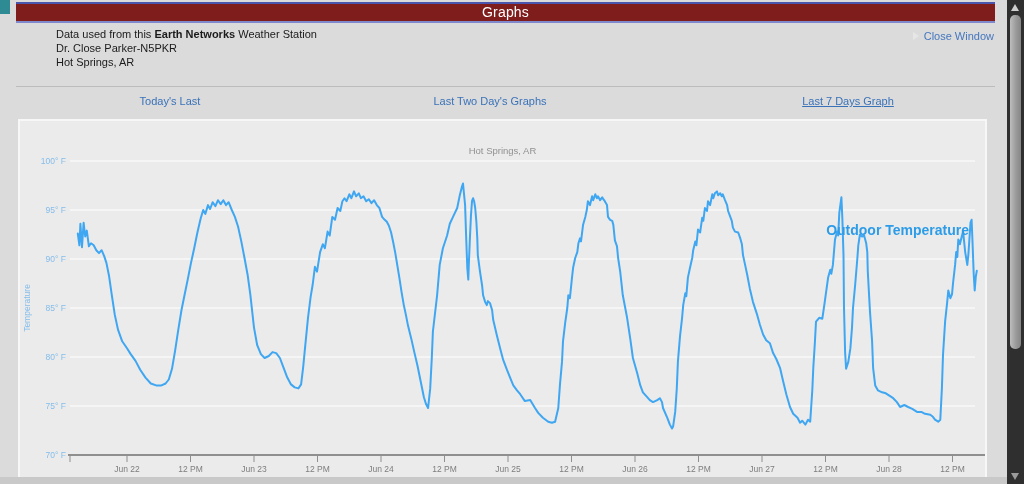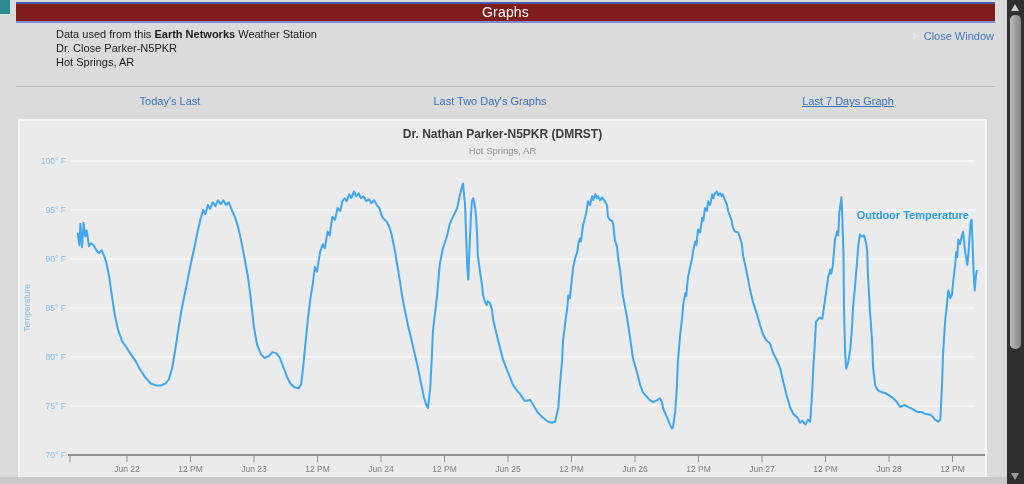--- a/index.html
+++ b/index.html
@@ -23,21 +23,21 @@
   .rule{position:absolute;left:16px;top:86px;width:979px;height:1px;background:#bcbcbc;}
   .tab{position:absolute;top:95px;transform:translateX(-50%);font-size:11px;color:#3a72b9;cursor:pointer;white-space:nowrap;}
   .tab.active{text-decoration:underline;}
   #tab0{left:170px;} #tab1{left:490px;} #tab2{left:820px;margin-left:28px;}
   .panel{
     position:absolute;left:20px;top:121px;width:965px;height:356px;
     background:#ebebeb;box-shadow:0 0 0 2px #f7f7f7;
   }
   .panel-title{position:absolute;left:0;right:0;top:6px;text-align:center;font-size:12px;font-weight:bold;color:#3c3c3c;}
   .panel-subtitle{position:absolute;left:0;right:0;top:24px;text-align:center;font-size:9.5px;color:#919191;}
-  .series-label{position:absolute;right:16px;top:88px;font-size:11px;font-weight:bold;color:#2d9ce8;}
+  .series-label{position:absolute;right:16px;top:101px;font-size:14px;font-weight:bold;color:#2d9ce8;}
   #plot{position:absolute;left:0;top:0;}
   .bottom-strip{position:absolute;left:0;top:477px;width:1024px;height:7px;background:#c9c9c9;}
   .scrollbar{position:absolute;right:0;top:0;width:17px;height:484px;background:#2f2f2f;}
   .sb-btn{position:absolute;left:0;width:17px;height:15px;cursor:pointer;}
   .sb-btn-up{top:0;} .sb-btn-down{bottom:0;}
   .sb-arrow-up{position:absolute;left:4px;top:4px;width:0;height:0;
     border-left:4.5px solid transparent;border-right:4.5px solid transparent;border-bottom:7px solid #cfcfcf;}
   .sb-arrow-down{position:absolute;left:4px;bottom:4px;width:0;height:0;
     border-left:4.5px solid transparent;border-right:4.5px solid transparent;border-top:7px solid #9b9b9b;}
   .sb-thumb{position:absolute;left:3px;top:15px;width:11px;height:334px;border-radius:5px;
@@ -109,21 +109,20 @@
       <text x="46" y="43.0" text-anchor="end" fill="#85bdea" font-size="8.5" font-family="&quot;Liberation Sans&quot;,sans-serif">100° F</text>
       <text x="46" y="92.0" text-anchor="end" fill="#85bdea" font-size="8.5" font-family="&quot;Liberation Sans&quot;,sans-serif">95° F</text>
       <text x="46" y="141.0" text-anchor="end" fill="#85bdea" font-size="8.5" font-family="&quot;Liberation Sans&quot;,sans-serif">90° F</text>
       <text x="46" y="190.0" text-anchor="end" fill="#85bdea" font-size="8.5" font-family="&quot;Liberation Sans&quot;,sans-serif">85° F</text>
       <text x="46" y="239.0" text-anchor="end" fill="#85bdea" font-size="8.5" font-family="&quot;Liberation Sans&quot;,sans-serif">80° F</text>
       <text x="46" y="288.0" text-anchor="end" fill="#85bdea" font-size="8.5" font-family="&quot;Liberation Sans&quot;,sans-serif">75° F</text>
       <text x="46" y="337.0" text-anchor="end" fill="#85bdea" font-size="8.5" font-family="&quot;Liberation Sans&quot;,sans-serif">70° F</text>
       <text x="0" y="0" transform="translate(10,187) rotate(-90)" text-anchor="middle" fill="#85bdea" font-size="8.5" font-family="&quot;Liberation Sans&quot;,sans-serif">Temperature</text>
       <path d="M57.8 112.5L59.4 124.3L60.4 102.7L62.0 126.2L63.6 101.7L65.2 115.5L66.8 109.6L68.9 125.3L71.0 122.3L73.7 124.3L76.3 129.2L79.0 132.1L81.6 129.2L84.2 135.1L86.4 141.9L89.0 154.7L91.7 173.3L94.8 193.9L98.0 208.6L102.2 220.3L107.0 227.2L110.7 233.1L115.5 239.9L120.2 248.7L125.5 256.6L130.8 262.5L136.1 264.4L141.4 264.4L145.6 262.5L148.8 258.5L152.0 247.8L155.2 229.1L158.3 208.6L161.5 189.0L164.7 173.3L167.9 157.6L171.0 141.9L174.2 127.2L177.4 111.5L180.6 97.8L183.2 89.0L185.3 92.9L188.0 84.1L190.1 88.0L192.7 81.2L195.4 85.1L198.0 79.2L200.7 83.1L203.3 79.2L206.0 84.1L208.6 81.2L211.8 89.0L214.9 95.9L218.1 105.7L221.3 120.4L224.5 137.0L227.6 153.7L230.3 173.3L234.0 206.6L237.2 224.2L240.9 233.1L244.6 237.0L248.8 235.0L252.5 231.1L256.2 232.1L259.9 237.0L263.6 246.8L267.3 256.6L271.0 263.4L274.7 266.4L278.4 267.4L281.1 263.4L283.2 245.8L285.3 224.2L288.0 196.8L290.6 176.2L292.7 163.5L294.9 145.8L297.0 150.7L300.1 131.1L302.8 123.3L304.9 127.2L307.6 110.6L309.7 114.5L312.3 95.9L315.0 98.8L317.6 87.0L320.3 90.0L322.4 80.2L324.5 77.2L326.6 80.2L329.3 73.3L331.4 77.2L334.0 70.4L336.1 75.3L338.8 72.3L340.9 77.2L343.5 75.3L346.2 80.2L348.8 78.2L351.5 82.1L354.1 79.2L356.8 84.1L359.4 87.0L362.1 95.9L364.7 98.8L366.8 100.8L368.9 104.7L371.1 111.5L373.2 121.3L375.3 132.1L377.4 144.9L379.5 157.6L381.6 171.3L383.8 184.1L385.9 193.9L388.0 204.6L391.2 217.4L394.3 231.1L397.5 244.8L400.7 260.5L403.9 276.2L406.0 283.0L408.1 287.0L410.2 267.4L411.8 237.0L412.9 210.5L417.1 174.3L419.7 143.9L422.9 127.2L427.1 114.5L429.8 102.7L433.0 95.9L437.2 87.0L439.8 74.3L442.0 65.5L443.0 62.5L445.1 84.1L446.2 117.4L447.3 146.8L448.3 158.6L448.8 143.9L449.9 117.4L451.0 93.9L452.0 80.2L453.1 77.2L454.1 80.2L455.2 87.0L456.3 99.8L457.3 117.4L457.8 134.1L460.0 150.7L462.1 164.5L463.1 174.3L465.2 181.1L466.8 184.1L467.9 180.1L470.0 182.1L472.1 189.0L473.2 198.8L476.9 214.4L480.1 227.2L483.2 238.9L486.9 248.7L490.1 256.6L493.3 264.4L497.0 269.3L500.2 273.2L504.9 280.1L510.2 279.1L515.0 287.0L518.2 291.9L522.9 296.8L528.2 300.7L531.9 301.7L535.1 300.7L538.3 287.0L539.9 264.4L542.0 240.9L543.0 220.3L545.2 201.7L547.3 187.0L548.3 174.3L549.9 177.2L552.0 156.6L553.1 146.8L555.2 137.0L557.3 131.1L558.4 122.3L560.0 117.4L561.0 120.4L563.1 103.7L565.3 95.9L566.8 89.0L567.9 80.2L570.0 84.1L572.1 75.3L573.2 79.2L575.3 73.3L576.9 77.2L578.0 75.3L580.1 79.2L582.2 76.3L583.3 78.2L584.8 80.2L587.0 84.1L588.0 95.9L590.1 98.8L592.2 99.8L593.3 103.7L594.9 119.4L597.0 125.3L598.1 137.0L600.2 150.7L602.8 174.3L607.1 196.8L610.2 217.4L612.9 237.0L617.1 251.7L620.3 264.4L622.9 271.3L627.2 276.2L629.8 279.1L633.0 281.1L637.2 279.1L639.9 277.2L642.0 281.1L643.0 287.0L647.3 296.8L649.9 303.6L652.0 307.5L653.1 305.6L655.2 290.9L656.8 267.4L657.9 240.9L660.0 215.4L662.1 196.8L663.2 184.1L665.3 172.3L666.3 175.2L667.9 156.6L670.0 146.8L672.2 137.0L673.2 129.2L675.3 120.4L676.4 124.3L678.0 108.6L680.1 111.5L682.2 96.8L683.3 99.8L684.9 87.0L687.0 90.0L688.0 80.2L690.1 84.1L692.3 73.3L693.3 77.2L694.9 72.3L697.0 70.4L698.1 74.3L700.2 72.3L701.8 75.3L702.8 73.3L705.0 79.2L707.1 84.1L708.1 90.0L710.3 95.9L711.8 99.8L712.9 106.6L715.0 110.6L718.2 111.5L720.3 117.4L721.9 123.3L723.0 134.1L725.1 143.9L727.2 153.7L729.8 167.4L733.0 181.1L737.2 193.9L739.9 203.7L743.1 213.5L746.2 219.3L749.9 222.3L753.1 232.1L756.3 238.0L760.0 246.8L763.2 260.5L766.3 273.2L770.0 286.0L773.2 292.8L777.5 296.8L780.1 301.7L782.2 299.7L785.4 303.6L788.0 298.7L790.2 300.7L792.3 269.3L793.3 246.8L794.9 221.3L796.0 200.7L799.2 196.8L802.3 197.8L805.0 179.2L808.1 156.6L810.3 148.8L811.3 152.7L812.9 143.9L815.0 118.4L817.1 110.6L818.2 114.5L819.3 91.9L821.4 76.3L822.4 98.8L823.5 134.1L824.0 187.0L825.1 231.1L826.1 247.8L828.3 240.9L830.4 227.2L832.0 206.6L833.0 187.0L835.1 164.5L837.3 138.0L838.3 124.3L839.9 113.5L842.0 115.5L844.1 114.5L846.2 122.3L847.3 131.1L847.8 150.7L850.0 190.9L852.1 220.3L853.1 246.8L855.2 264.4L857.9 269.3L862.1 271.3L865.8 272.3L870.1 275.2L873.2 277.2L876.9 281.1L880.1 286.0L884.3 284.0L888.1 286.0L892.3 287.9L897.0 290.9L901.3 290.9L905.0 292.8L910.3 293.8L912.9 295.8L915.0 298.7L918.2 300.7L920.3 298.7L921.9 267.4L923.0 234.0L925.1 200.7L927.2 181.1L928.3 169.4L930.4 177.2L932.0 173.3L933.0 162.5L935.1 143.9L936.2 131.1L937.3 136.0L938.3 118.4L939.9 123.3L942.0 114.5L943.1 110.6L944.1 120.4L945.2 131.1L947.3 143.9L948.4 133.1L949.4 118.4L950.5 101.7L951.6 98.8L952.6 123.3L953.7 152.7L954.7 169.4L955.8 155.6L956.8 149.8" fill="none" stroke="#3fa6f2" stroke-width="2" stroke-linejoin="round" stroke-linecap="round"></path>
     </svg>
-  <div class="panel-title">Dr. Nathan Parker-N5PKR (DMRST)</div>
   <div class="panel-subtitle">Hot Springs, AR</div>
   <div class="series-label">Outdoor Temperature</div>
 </div>
 
 <div class="bottom-strip"></div>
 
 <div class="scrollbar">
   <div class="sb-btn sb-btn-up">
       <div class="sb-arrow-up"></div>
     </div>

